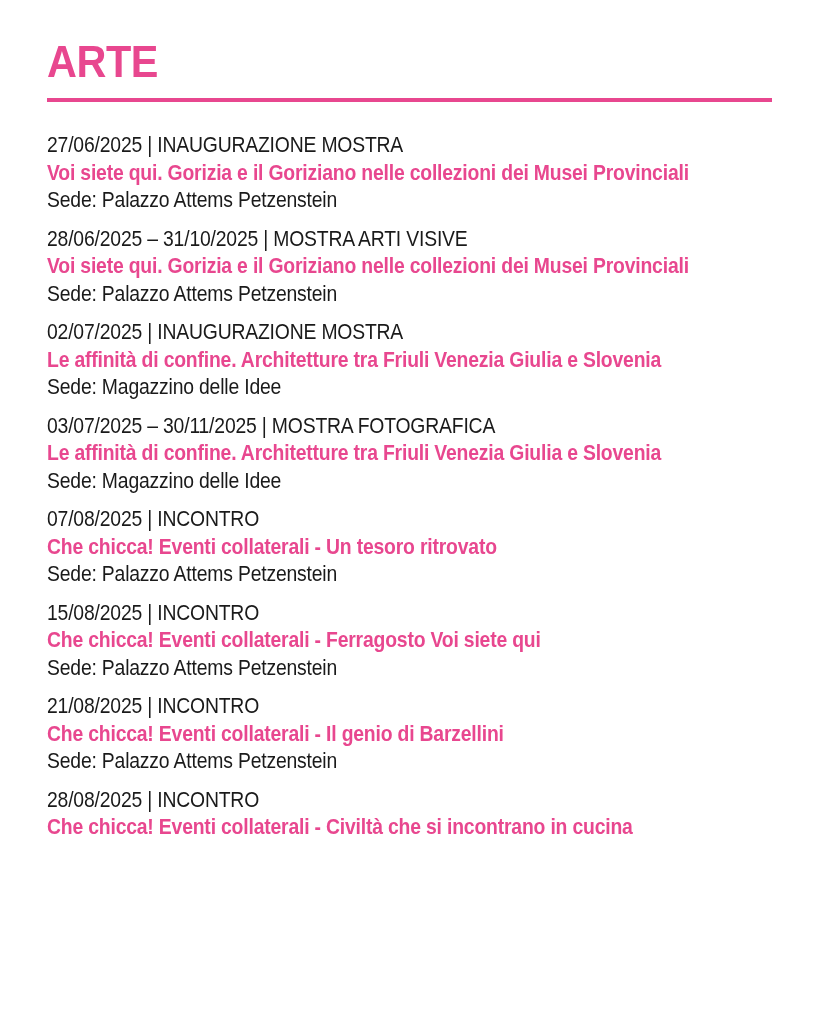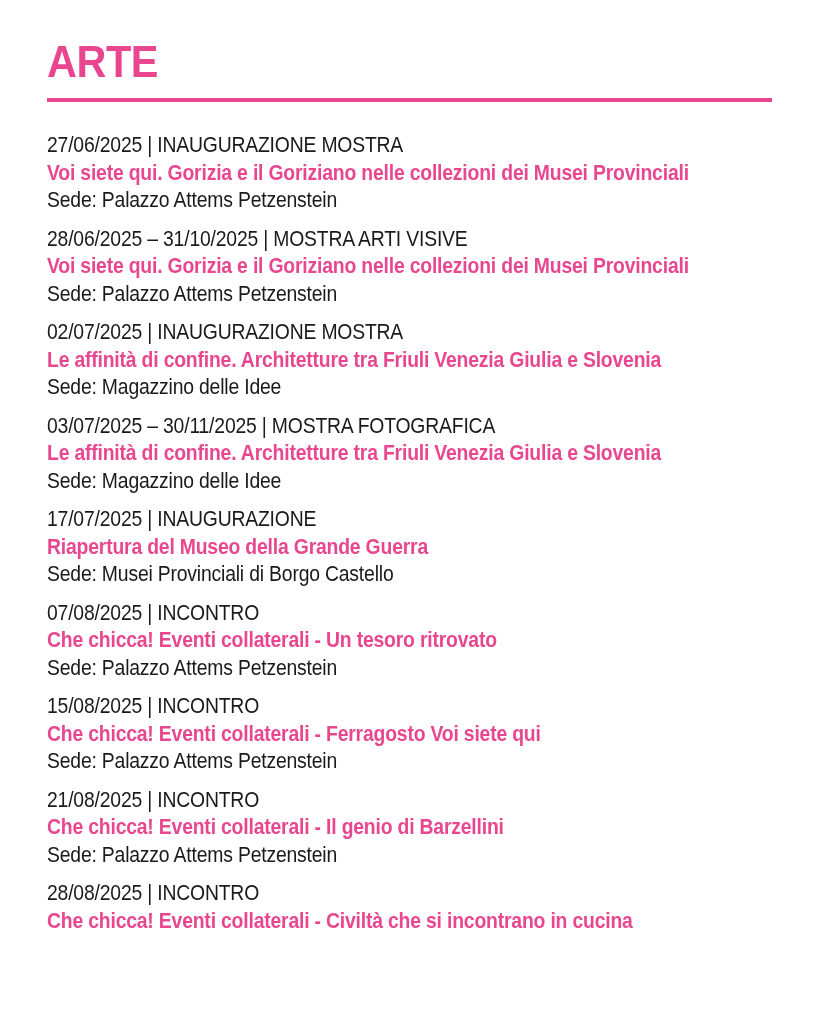--- a/index.html
+++ b/index.html
@@ -78,25 +78,20 @@
     <p class="event-title">Le affinità di confine. Architetture tra Friuli Venezia Giulia e Slovenia</p>
     <p class="event-venue">Sede: Magazzino delle Idee</p>
   </article>
 
   <article class="event">
     <p class="event-date">03/07/2025 – 30/11/2025 | MOSTRA FOTOGRAFICA</p>
     <p class="event-title">Le affinità di confine. Architetture tra Friuli Venezia Giulia e Slovenia</p>
     <p class="event-venue">Sede: Magazzino delle Idee</p>
   </article>
 
-  <article class="event">
-    <p class="event-date">17/07/2025 | INAUGURAZIONE</p>
-    <p class="event-title">Riapertura del Museo della Grande Guerra</p>
-    <p class="event-venue">Sede: Musei Provinciali di Borgo Castello</p>
-  </article>
 
 
   <article class="event">
     <p class="event-date">07/08/2025 | INCONTRO</p>
     <p class="event-title">Che chicca! Eventi collaterali - Un tesoro ritrovato</p>
     <p class="event-venue">Sede: Palazzo Attems Petzenstein</p>
   </article>
 
   <article class="event">
     <p class="event-date">15/08/2025 | INCONTRO</p>

